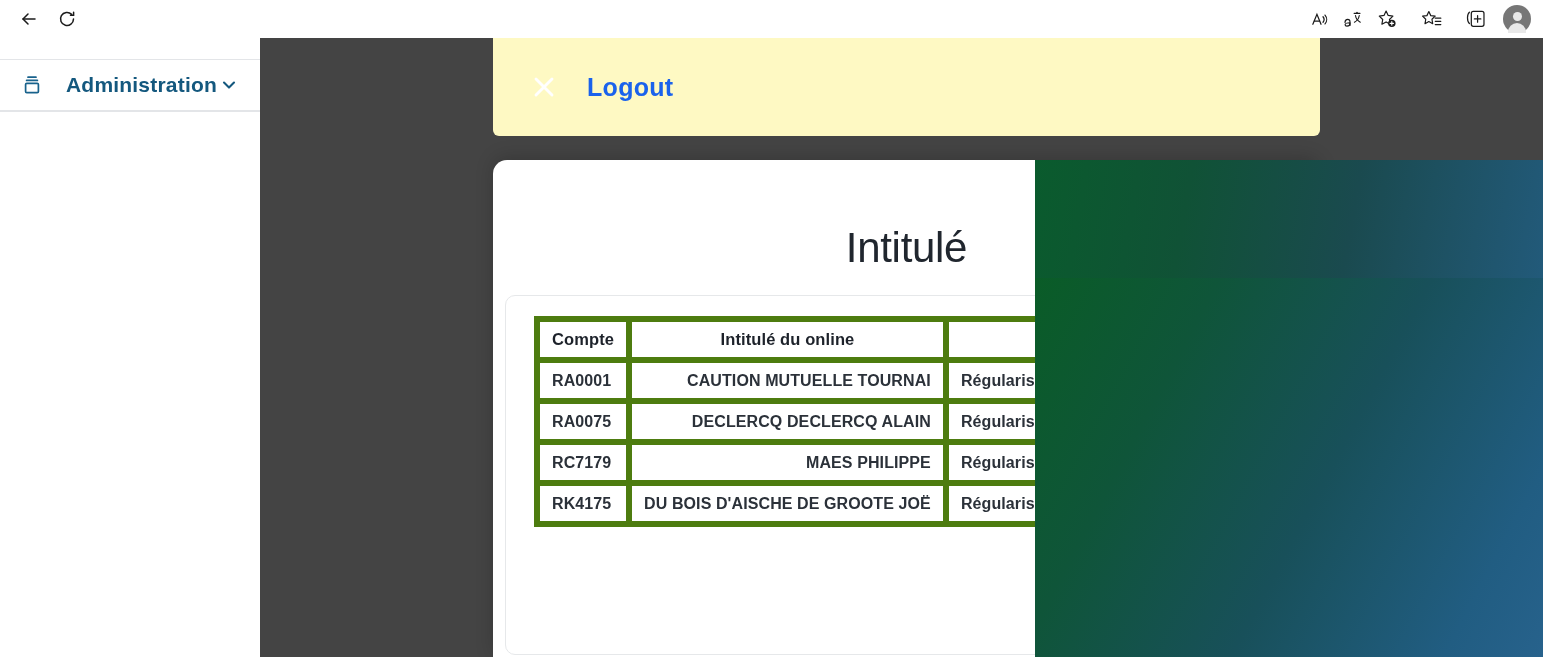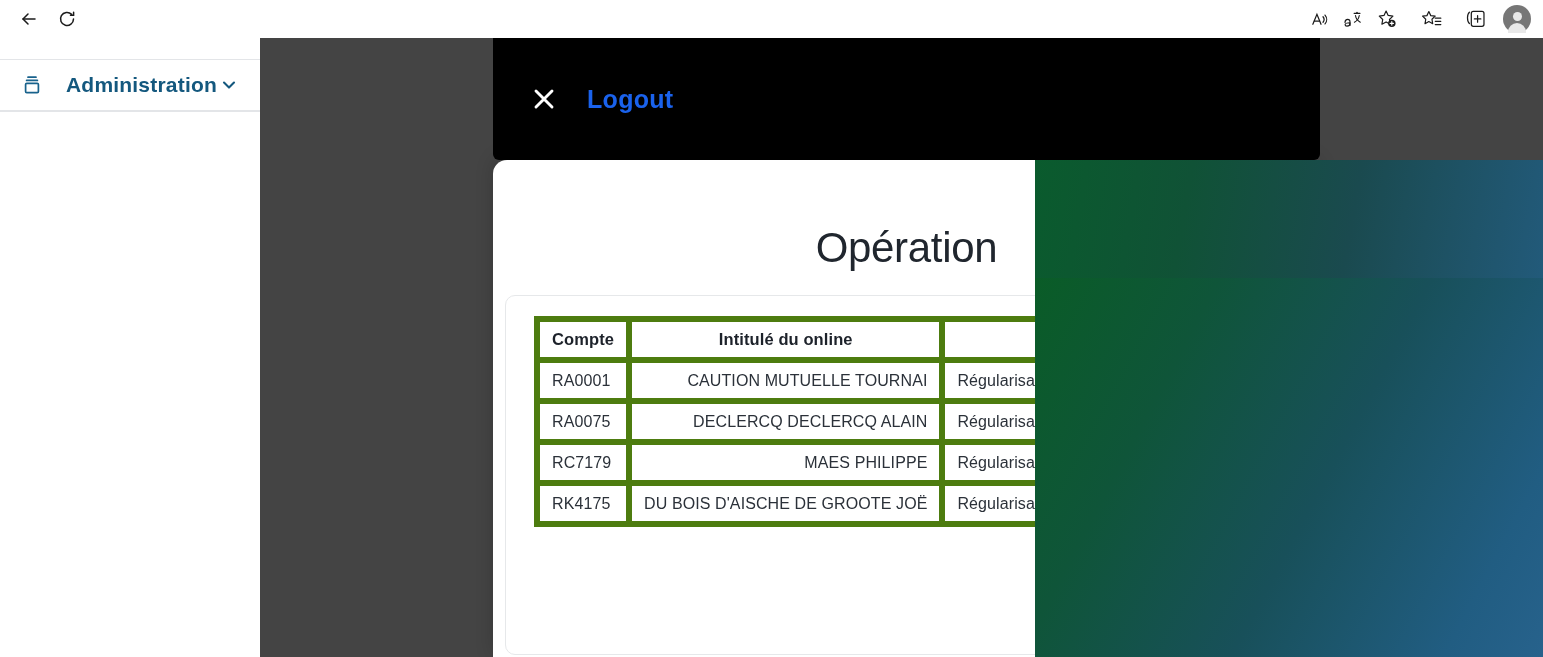--- a/index.html
+++ b/index.html
@@ -87,22 +87,22 @@
   .side-chev{ width:18px; height:18px; color:#14587e; flex:none; }
 
   
   #backdrop{
     position:absolute; left:260px; top:0; width:1283px; height:619px;
     background:#444444; z-index:2;
   }
 
   
   #logout-banner{
-    position:absolute; left:493px; top:0; width:827px; height:122px;
-    background:#000000; z-index:3;
+    position:absolute; left:493px; top:0; width:827px; height:98px;
+    background:#fef9c3; z-index:3;
     display:flex; align-items:center; padding-left:36px;
     border-radius:0 0 6px 6px;
   }
   #close-icon{ width:30px; height:30px; color:#ffffff; flex:none; }
   #logout-label{
     margin-left:28px; font-size:25px; font-weight:bold;
     color:#1a62ec; letter-spacing:.3px;
   }
 
   
@@ -133,21 +133,21 @@
   #data-table th, #data-table td{
     border:6px solid #4d7c0f;
     height:41px; padding:0 12px;
     white-space:nowrap; overflow:hidden;
   }
   #data-table th{
     font-size:16.5px; font-weight:bold; color:#1d222a;
     text-align:center; letter-spacing:.1px;
   }
   #data-table td{
-    font-size:16px; font-weight:400; color:#2b3139; letter-spacing:.1px;
+    font-size:16px; font-weight:700; color:#2b3139; letter-spacing:.1px;
   }
   .col-compte{ width:87px; }
   .col-intitule{ width:285px; }
   .col-type{ width:300px; }
   #data-table td.cell-compte{ text-align:left; }
   #data-table td.cell-intitule{ text-align:right; }
   #data-table td.cell-type{ text-align:left; }
 
   
   #gradient-overlay{
@@ -261,21 +261,21 @@
   <div id="logout-banner">
     <span id="close-icon">
       <svg width="30" height="30" viewBox="0 0 30 30" fill="none" stroke="currentColor" stroke-width="2.9" stroke-linecap="round">
         <path d="M7 7l16 16M23 7L7 23"></path>
       </svg>
     </span>
     <span id="logout-label">Logout</span>
   </div>
 
   <div id="modal-sheet">
-    <div id="modal-title">Opération</div>
+    <div id="modal-title">Intitulé</div>
 
     <div id="inner-card">
       <table id="data-table">
         <colgroup>
           <col class="col-compte">
             <col class="col-intitule">
             <col class="col-type">
         </colgroup>
         <thead>
           <tr>

